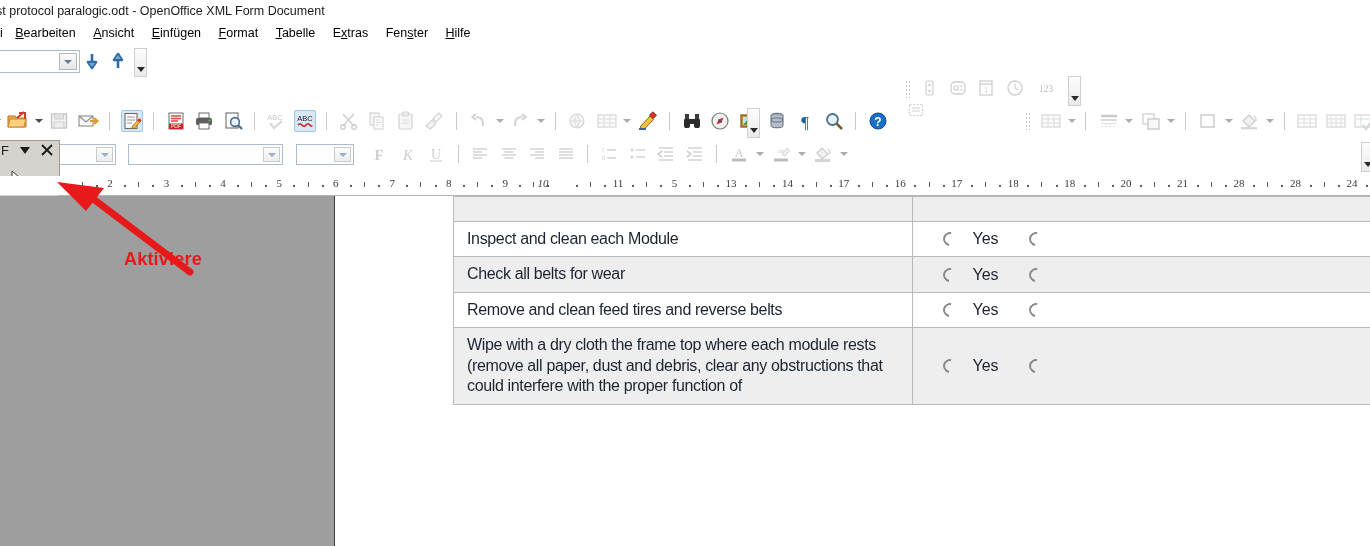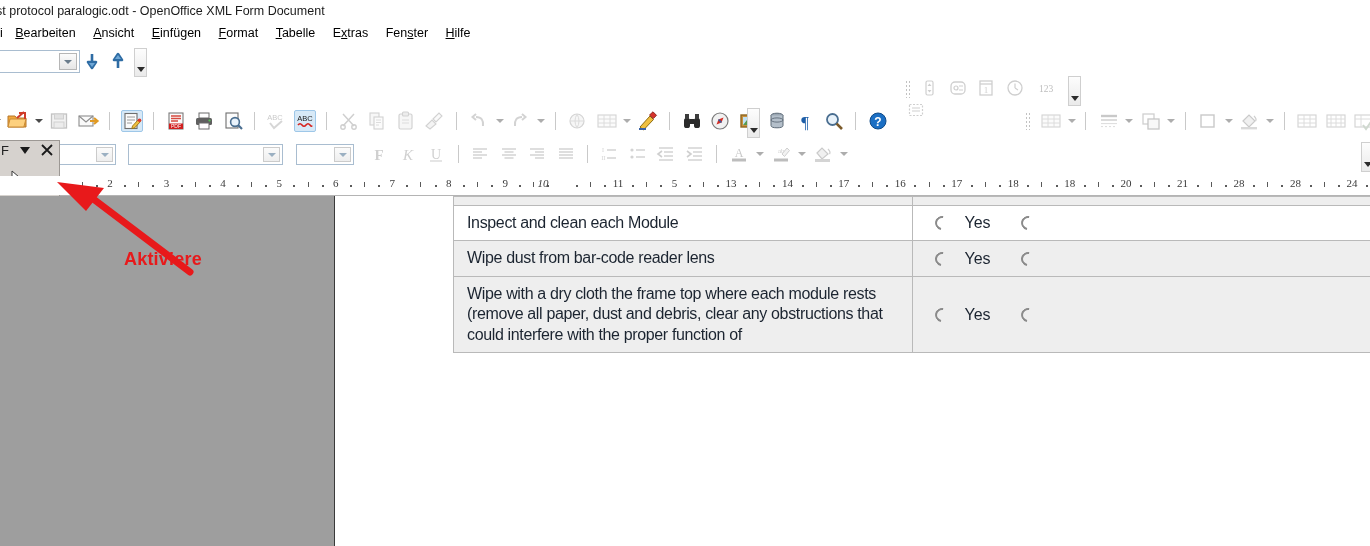--- a/index.html
+++ b/index.html
@@ -243,21 +243,21 @@
   
   .doctable {
     position: absolute;
     left: 118px; top: 0px;
     width: 918px;
     border-collapse: collapse;
     table-layout: fixed;
   }
   .doctable td {
     border: 1px solid #b9b9b9;
-    padding: 0;
+    padding: 8px;
     vertical-align: middle;
   }
   .doctable .c-task {
     width: 770px;
     font-family: "Liberation Sans", sans-serif;
     font-size: 16px;
     color: #1b2430;
     padding: 7px 0 7px 13px;
     line-height: 1.28;
     letter-spacing: -0.35px;
@@ -982,21 +982,31 @@
               <td class="c-task"><span>Inspect and clean each  Module</span></td>
               <td class="c-ans">
                 <div class="ansrow">
                   <span class="radio"></span>
                   <span class="yeslabel">Yes</span>
                   <span class="radio"></span>
                 </div>
               </td>
             </tr>
             <tr class="shade">
-              <td class="c-task"><span>Wipe dust from bar-code reader lens</span></td>
+              <td class="c-task"><span>Check all belts for wear</span></td>
+              <td class="c-ans">
+                <div class="ansrow">
+                  <span class="radio"></span>
+                  <span class="yeslabel">Yes</span>
+                  <span class="radio"></span>
+                </div>
+              </td>
+            </tr>
+            <tr class="plain">
+              <td class="c-task"><span>Remove and clean feed tires and reverse belts</span></td>
               <td class="c-ans">
                 <div class="ansrow">
                   <span class="radio"></span>
                   <span class="yeslabel">Yes</span>
                   <span class="radio"></span>
                 </div>
               </td>
             </tr>
             <tr class="shade">
               <td class="c-task"><span>Wipe with a dry cloth the frame top where each module rests (remove all paper, dust and debris, clear any obstructions that could interfere with the proper function of</span></td>

